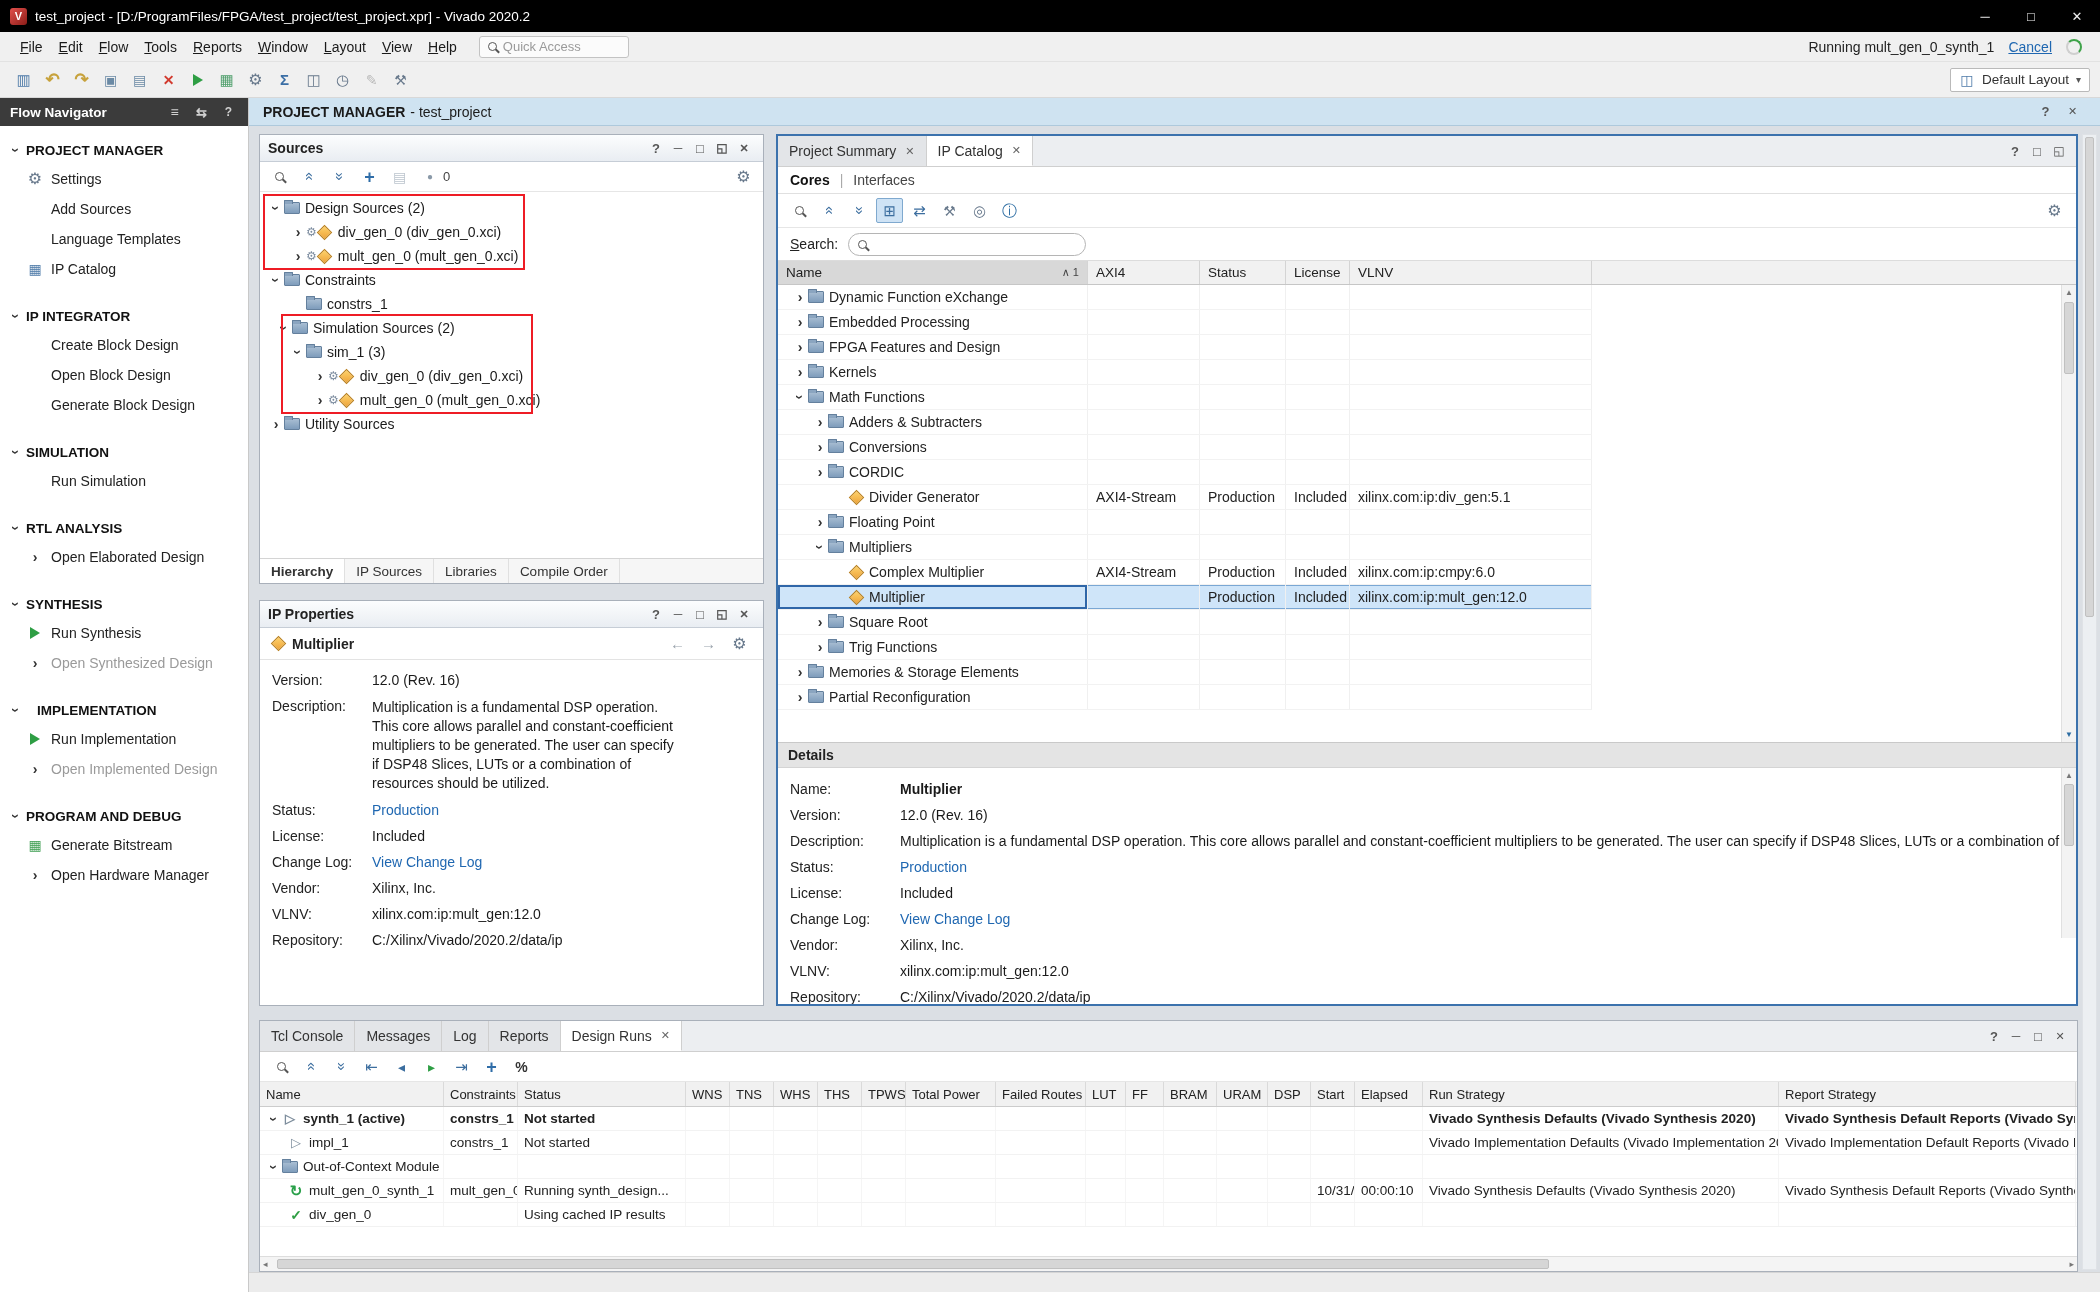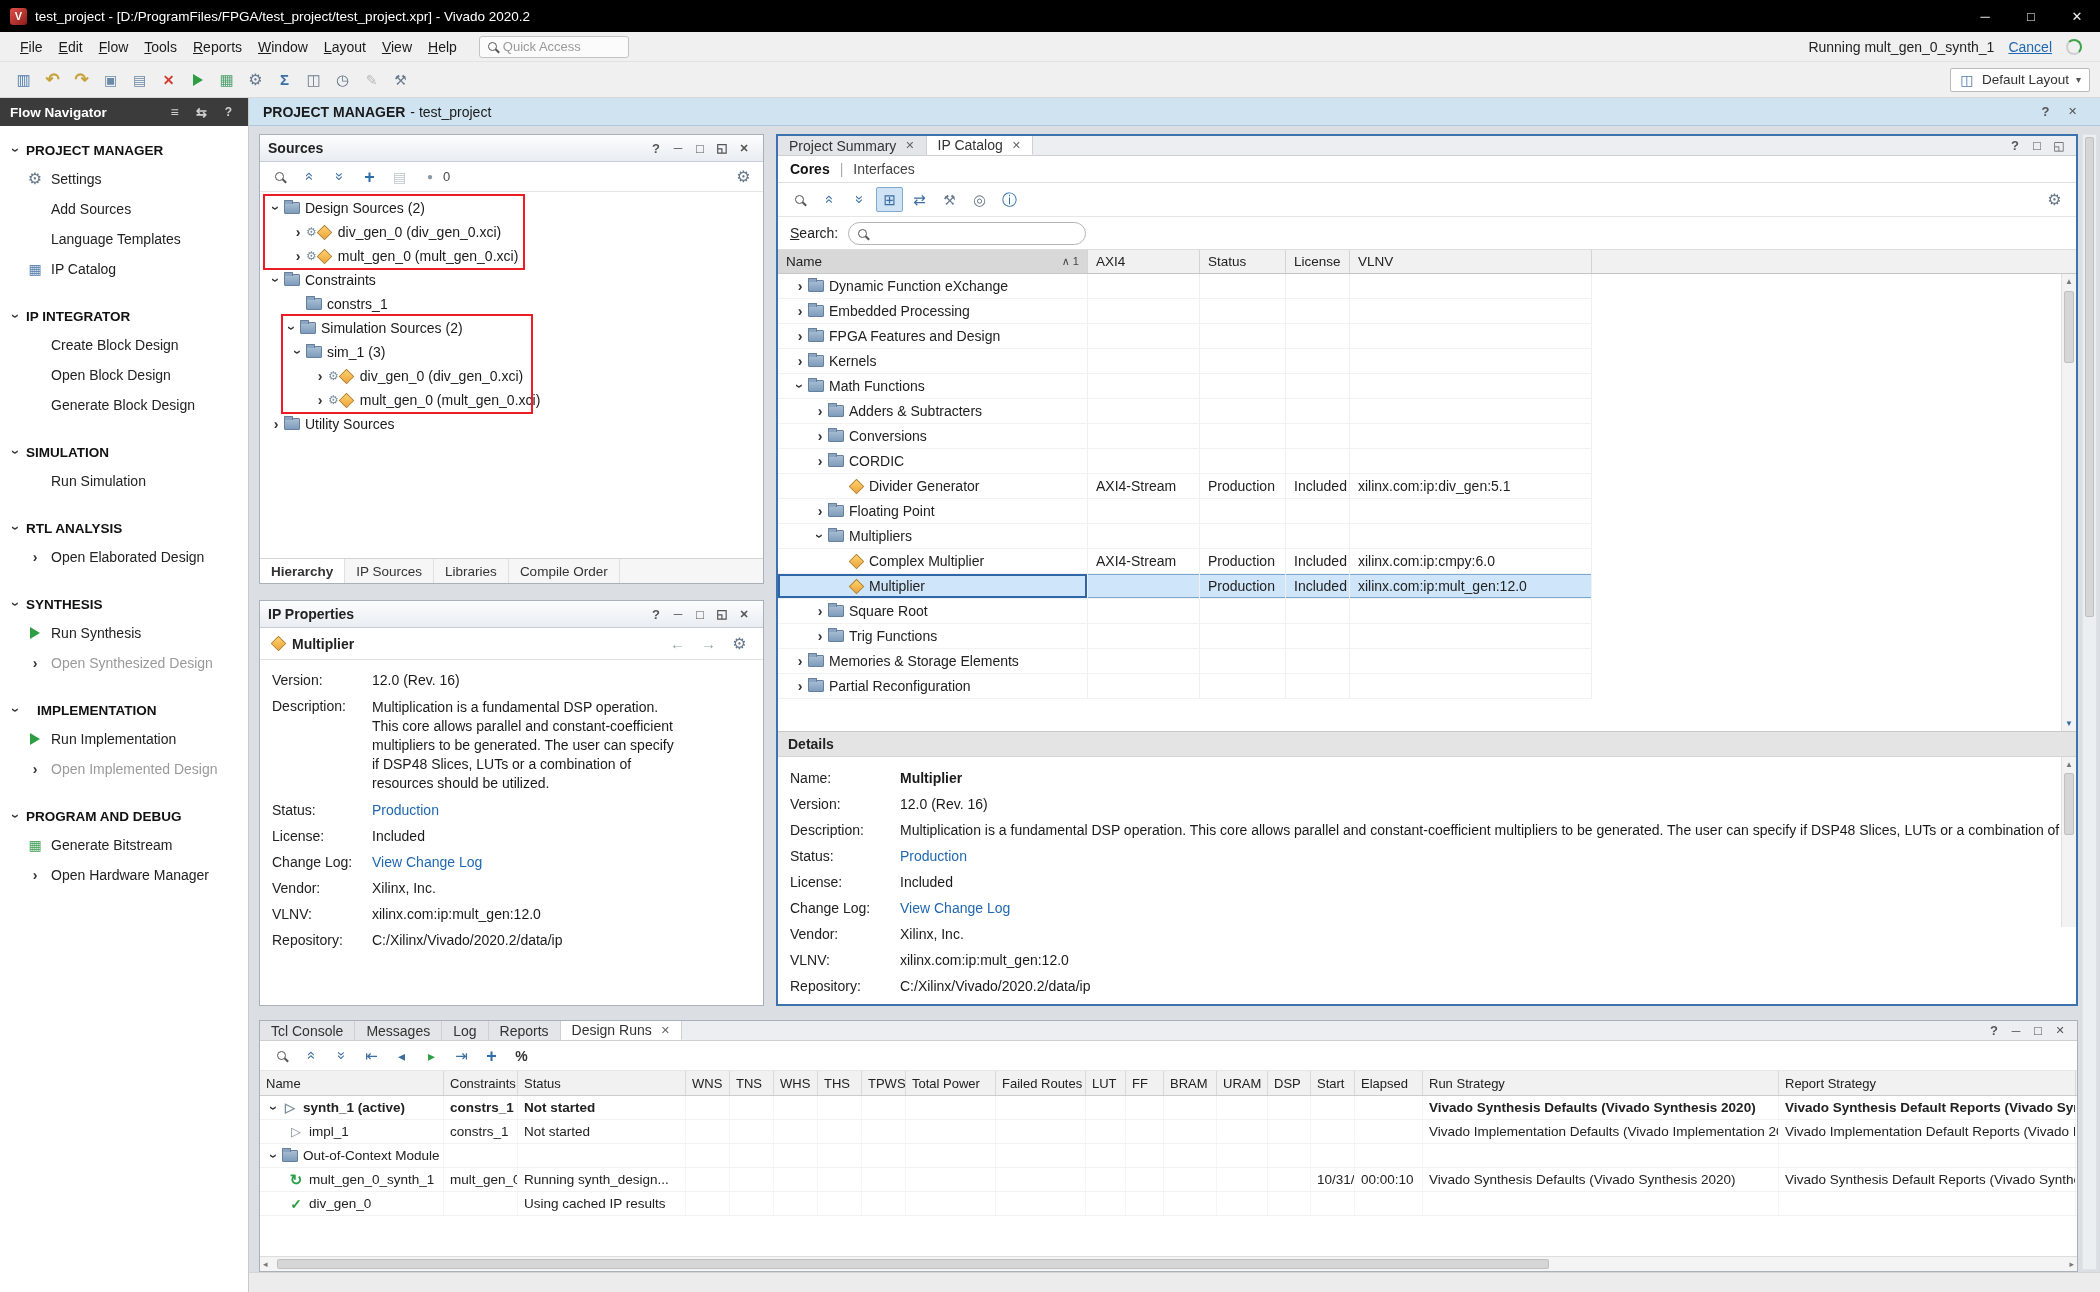--- a/index.html
+++ b/index.html
@@ -76,21 +76,21 @@
 .prop-label{width:100px;flex:none;color:#222}
 .prop-value{color:#1a1a1a;overflow:hidden}
 .prop-value.link{color:#1f67b1}
 .prop-value.bold{font-weight:bold}
 .prop-value.multiline{width:302px;line-height:1.35}
 .details .prop-label{width:110px}
 .details .prop-row{margin-bottom:0;height:26px;align-items:center}
 .details .prop-value{white-space:nowrap;flex:1}
 
 .catalog{flex:1;border:2px solid #3c72ad;background:#fff;display:flex;flex-direction:column;min-width:0}
-.dtabbar{height:20px;background:#eceef1;border-bottom:1px solid #cfcfcf;display:flex;align-items:stretch;flex:none}
+.dtabbar{height:31px;background:#eceef1;border-bottom:1px solid #cfcfcf;display:flex;align-items:stretch;flex:none}
 .dtab{padding:0 11px;display:flex;align-items:center;gap:9px;border-right:1px solid #cfcfcf;background:#e3e5e8;color:#333;font-size:14px}
 .dtab.active{background:#fff;border-bottom:1px solid #fff}
 .dtab-x{color:#666;font-size:11px}
 .dtabbar .hdr-ics{padding-right:6px}
 .cat-modes{height:27px;display:flex;align-items:center;padding:0 12px;gap:10px;border-bottom:1px solid #e0e0e0;font-size:14px;flex:none}
 .mode{color:#444}
 .mode.active{font-weight:bold;color:#111}
 .mode-sep{color:#aaa}
 .cat-toolbar{height:34px;display:flex;align-items:center;gap:3px;padding:0 8px;border-bottom:1px solid #e6e6e6;flex:none}
 .cat-search{height:32px;display:flex;align-items:center;gap:10px;padding:0 12px;flex:none;font-size:14px}
@@ -440,21 +440,21 @@
                 <div class="trow" style="padding-left: 8px;">
                   <span class="exp open">›</span>
                   <span class="ic-folder"></span>
                   <span class="lbl">Constraints</span>
                 </div>
                 <div class="trow" style="padding-left: 30px;">
                   <span class="exp empty">›</span>
                   <span class="ic-folder"></span>
                   <span class="lbl">constrs_1</span>
                 </div>
-                <div class="trow" style="padding-left: 24px;">
+                <div class="trow" style="padding-left: 16px;">
                   <span class="exp open">›</span>
                   <span class="ic-folder"></span>
                   <span class="lbl">Simulation Sources (2)</span>
                 </div>
                 <div class="trow" style="padding-left: 30px;">
                   <span class="exp open">›</span>
                   <span class="ic-folder"></span>
                   <span class="lbl">sim_1 (3)</span>
                 </div>
                 <div class="trow" style="padding-left: 52px;">

